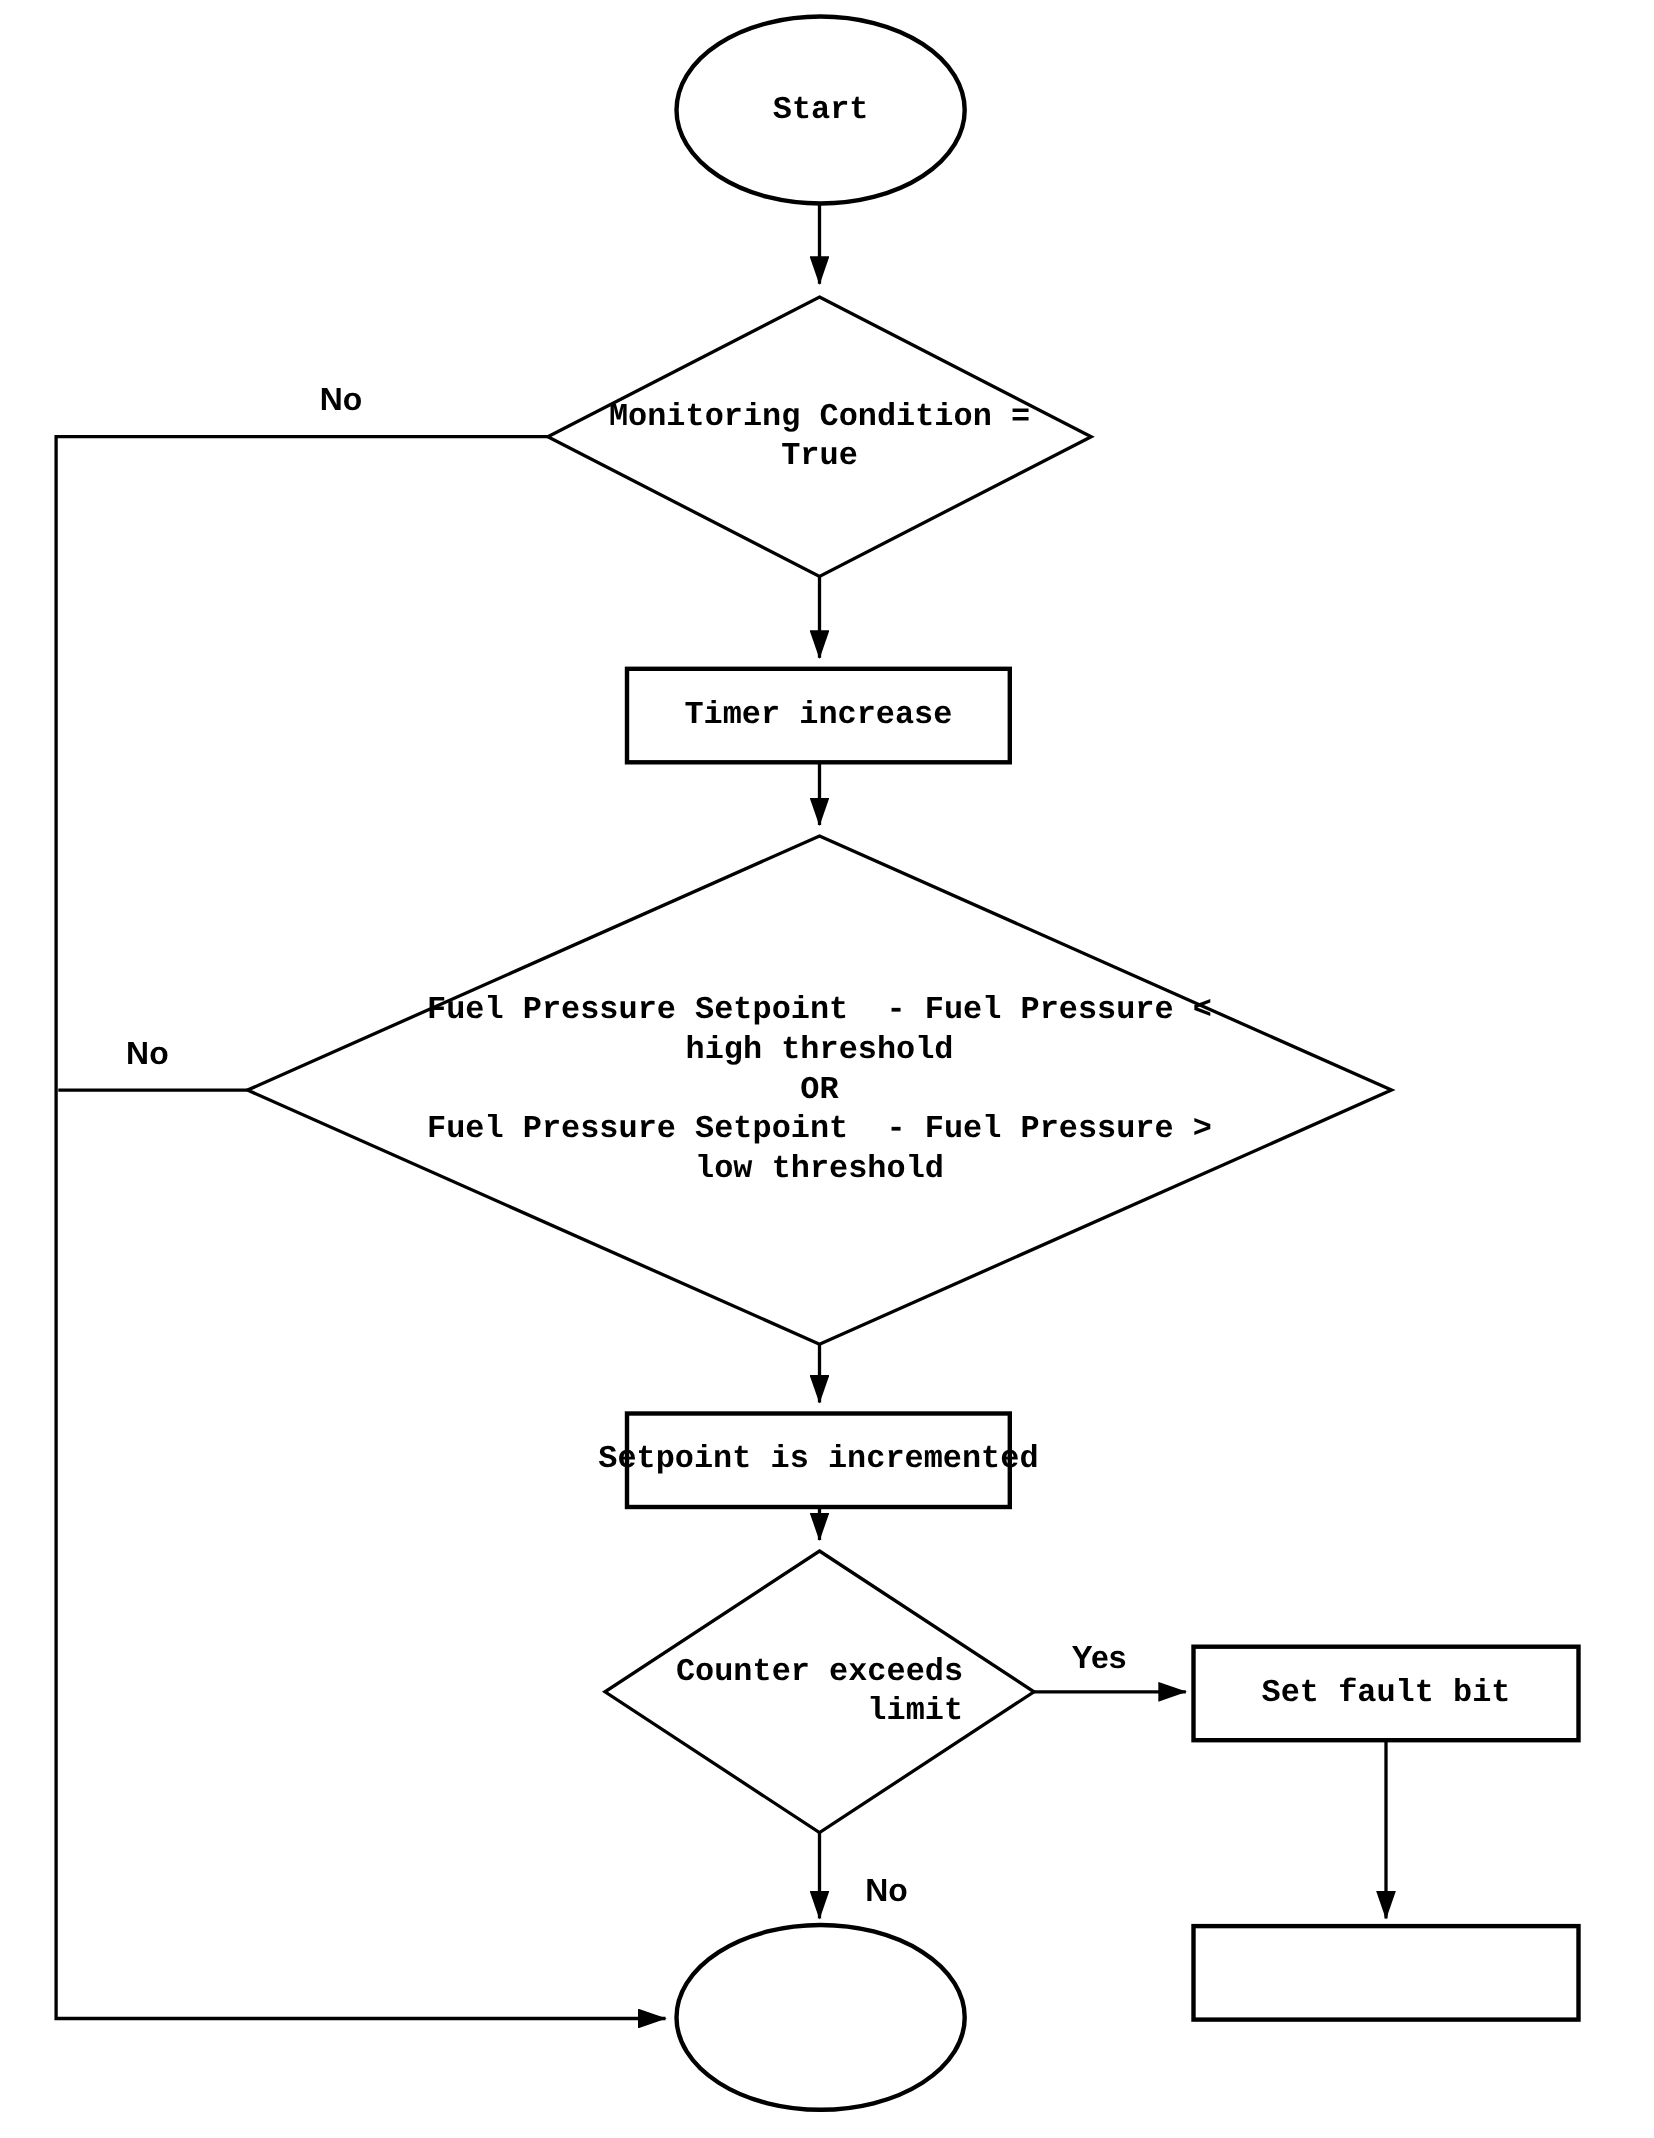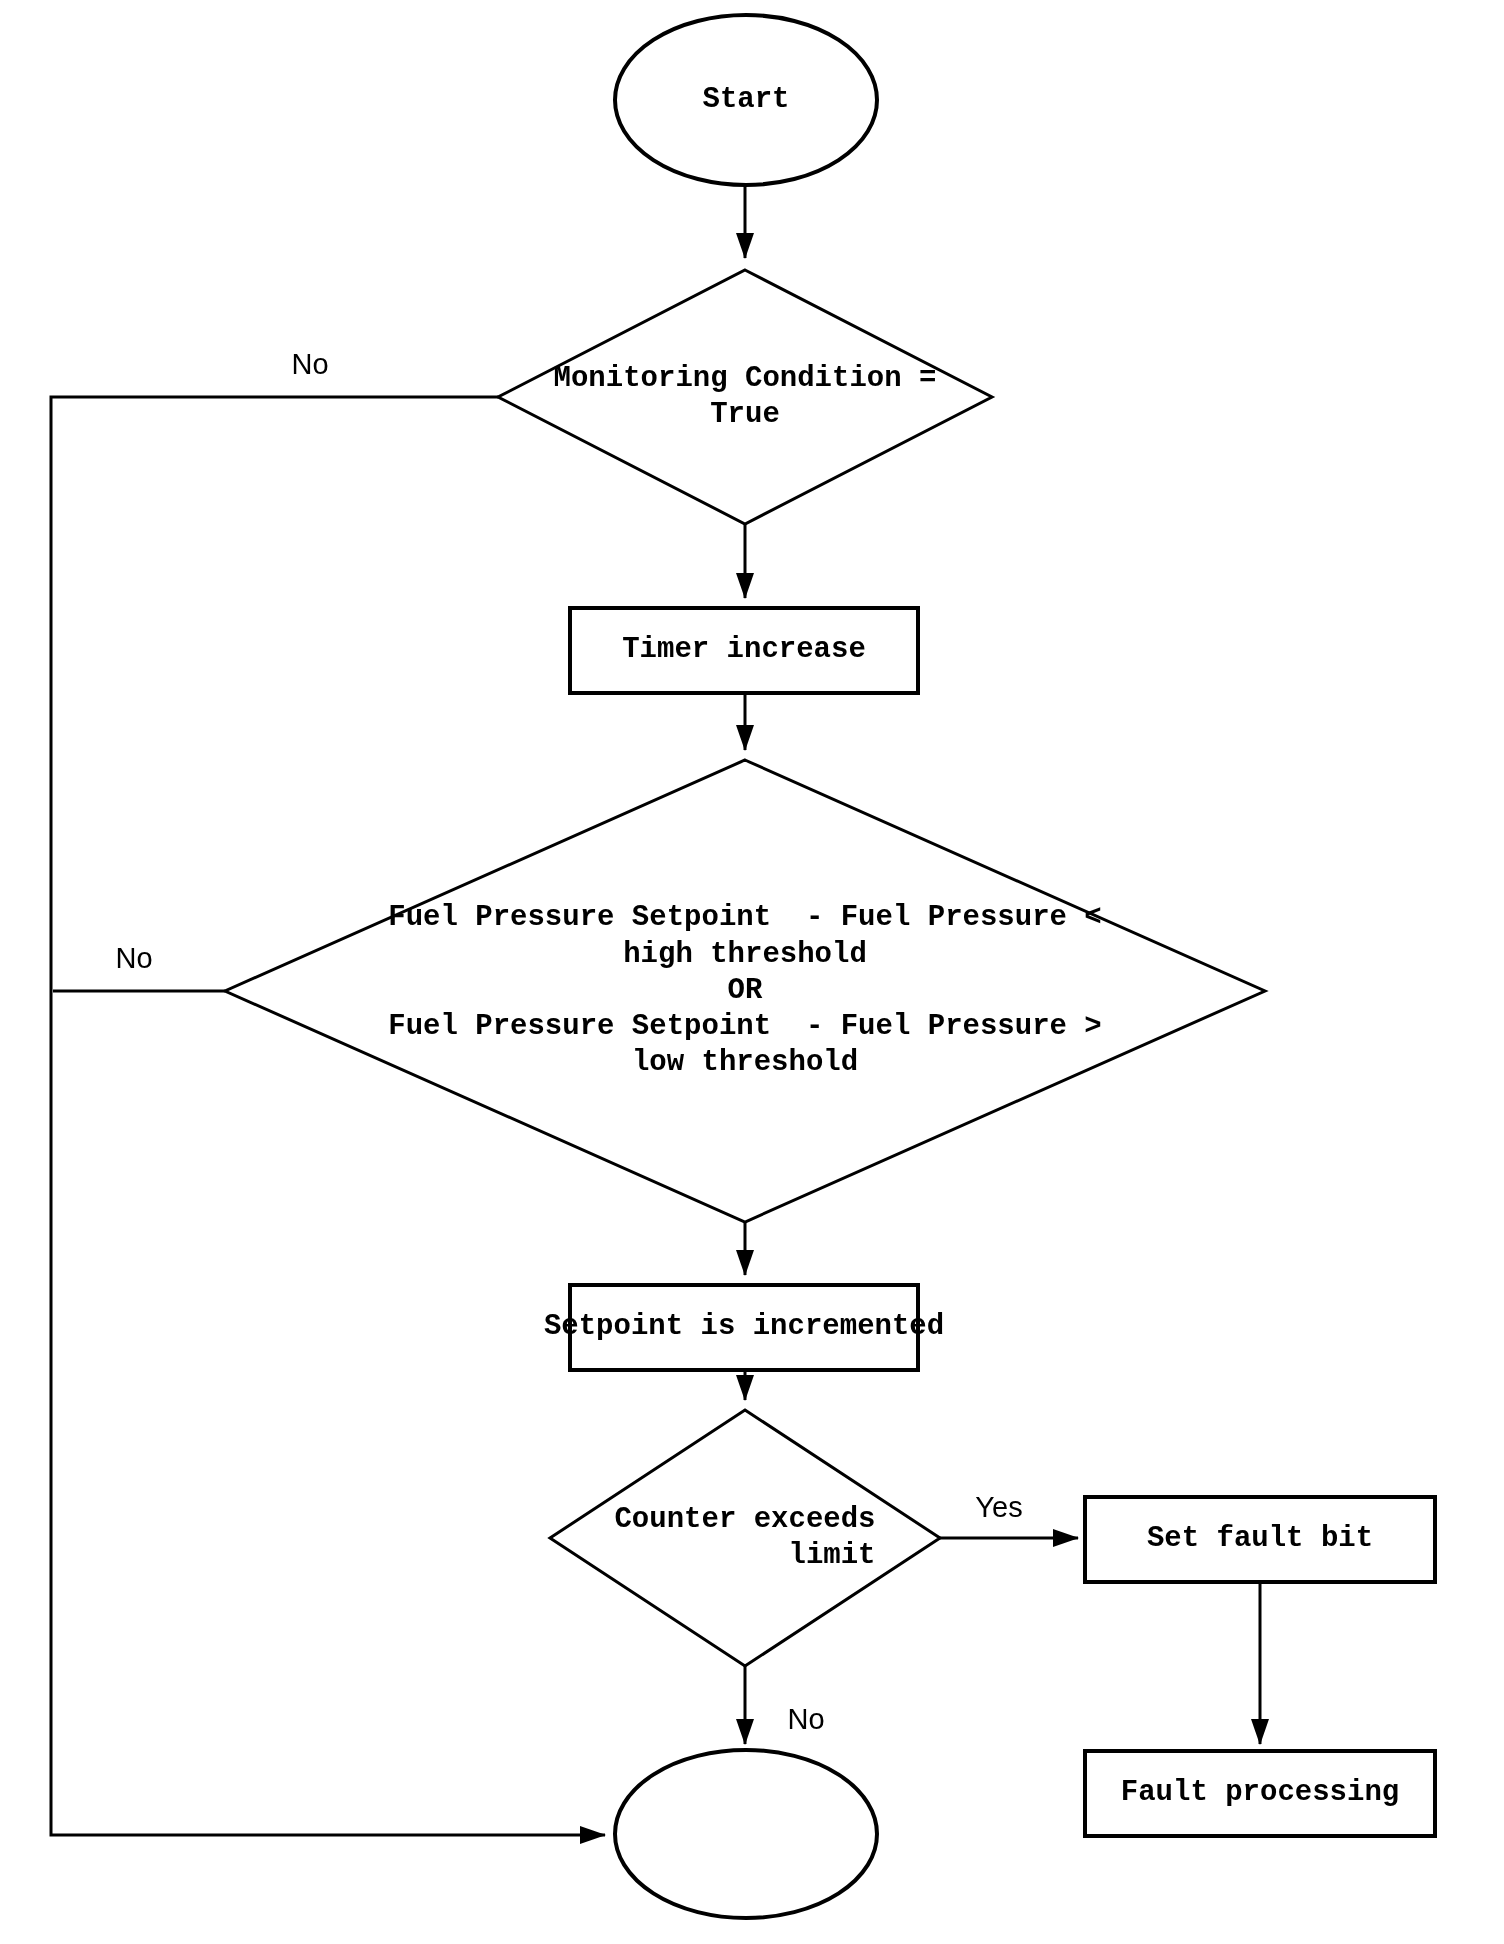--- a/index.html
+++ b/index.html
@@ -36,21 +36,21 @@
     pointer-events: none;
     font-family: Liberation Mono, monospace;
   }
   .edge-label {
     position: absolute;
     display: flex;
     align-items: center;
     justify-content: center;
     text-align: center;
     font-size: 29px;
-    font-weight: 400;
+    font-weight: 700;
     color: #000000;
     white-space: pre;
     pointer-events: none;
   }
 </style>
 </head>
 <body>
 
 <div id="canvas">
 
@@ -96,21 +96,20 @@
 Fuel Pressure Setpoint  - Fuel Pressure &gt;
 low threshold</div>
 
   <div class="node-label" style="left:570px; top:1285px; width:348px; height:85px;">Setpoint is incremented</div>
 
   <div class="node-label" style="left:595px; top:1468px; width:300px; height:140px;text-align:right;">Counter exceeds
 limit</div>
 
   <div class="node-label" style="left:1085px; top:1497px; width:350px; height:85px;">Set fault bit</div>
 
-  <div class="node-label" style="left:1085px; top:1751px; width:350px; height:85px;">Fault processing</div>
 
 
   <div class="edge-label" style="left:270px; top:344px; width:80px; height:40px;">No</div>
 
   <div class="edge-label" style="left:94px; top:938px; width:80px; height:40px;">No</div>
 
   <div class="edge-label" style="left:959px; top:1487px; width:80px; height:40px;">Yes</div>
 
   <div class="edge-label" style="left:766px; top:1699px; width:80px; height:40px;">No</div>
 

